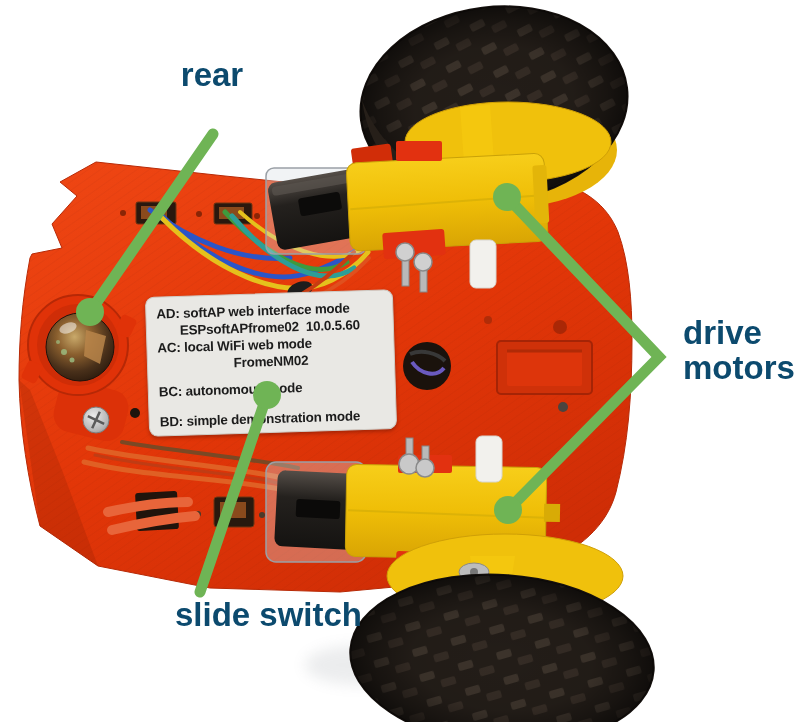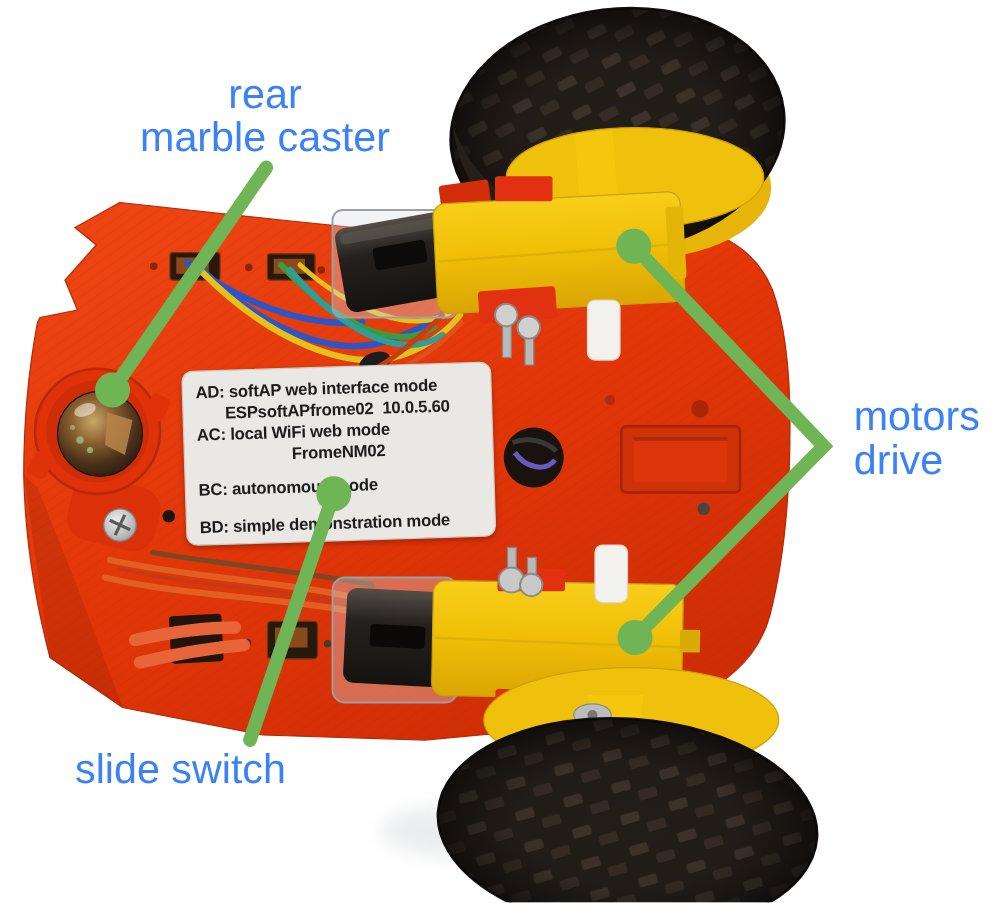--- a/index.html
+++ b/index.html
@@ -2,26 +2,26 @@
 <html><head>
 <meta charset="utf-8">
 <style>
   html,body{margin:0;padding:0;background:#ffffff;}
   .stage{position:relative;width:800px;height:722px;background:#ffffff;overflow:hidden;
          font-family:"Liberation Sans",sans-serif;}
   .layer{position:absolute;left:0;top:0;width:800px;height:722px;}
   svg{display:block;}
 
   
-  .callout{position:absolute;font-weight:400;color:#3b82f6;line-height:1.06;
+  .callout{position:absolute;font-weight:700;color:#0c4a6e;line-height:1.06;
            font-family:"Liberation Sans",sans-serif;}
   .callout .ln{display:block;}
   .callout-caster{left:62px;top:58px;width:300px;text-align:center;font-size:33px;}
   .callout-motors{left:683px;top:316px;width:115px;text-align:left;font-size:33px;}
-  .callout-switch{left:60px;top:598px;width:302px;text-align:left;font-size:33px;}
+  .callout-switch{left:60px;top:598px;width:302px;text-align:right;font-size:33px;}
 
   
   .settings-label{position:absolute;left:147px;top:293px;width:248px;height:140px;
       background:#e9e8e4;border:1px solid #cfccc6;border-radius:9px;
       transform:rotate(-1.8deg);box-shadow:0 2px 4px rgba(60,10,0,.35);
       padding-top:8px;box-sizing:border-box;z-index:3;}
   .lbl-row{font-size:13.4px;font-weight:700;color:#1c1c1c;height:17px;line-height:17px;
       padding-left:10px;white-space:pre;letter-spacing:-.2px;}
   .lbl-center{text-align:center;padding-left:0;}
   .lbl-gap1{margin-top:10px;}
@@ -268,23 +268,22 @@
     <g fill="#6fb455" stroke="none">
       <circle cx="90" cy="312" r="14"></circle>
       <circle cx="267" cy="395" r="14"></circle>
       <circle cx="507" cy="197" r="14"></circle>
       <circle cx="508" cy="510" r="14"></circle>
     </g>
   </svg>
 
   <div class="callout callout-caster z4">
     <span class="ln">rear</span>
-    <span class="ln">marble caster</span>
   </div>
   <div class="callout callout-motors z4">
+    <span class="ln">drive</span>
     <span class="ln">motors</span>
-    <span class="ln">drive</span>
   </div>
   <div class="callout callout-switch z4">
     <span class="ln">slide switch</span>
   </div>
 
 </div>
 
 </body></html>

